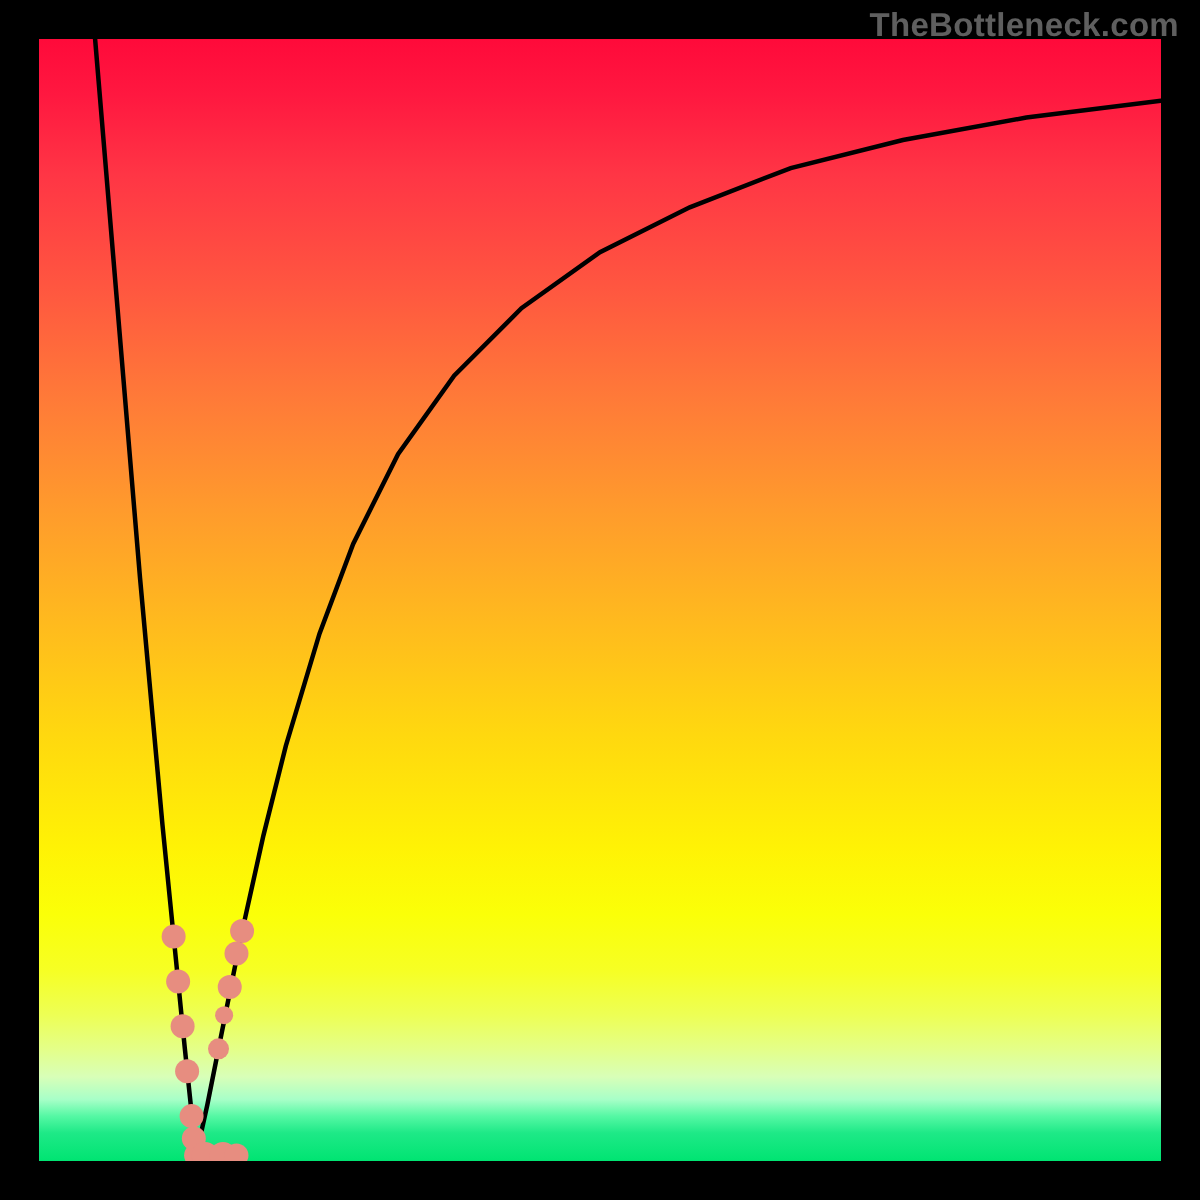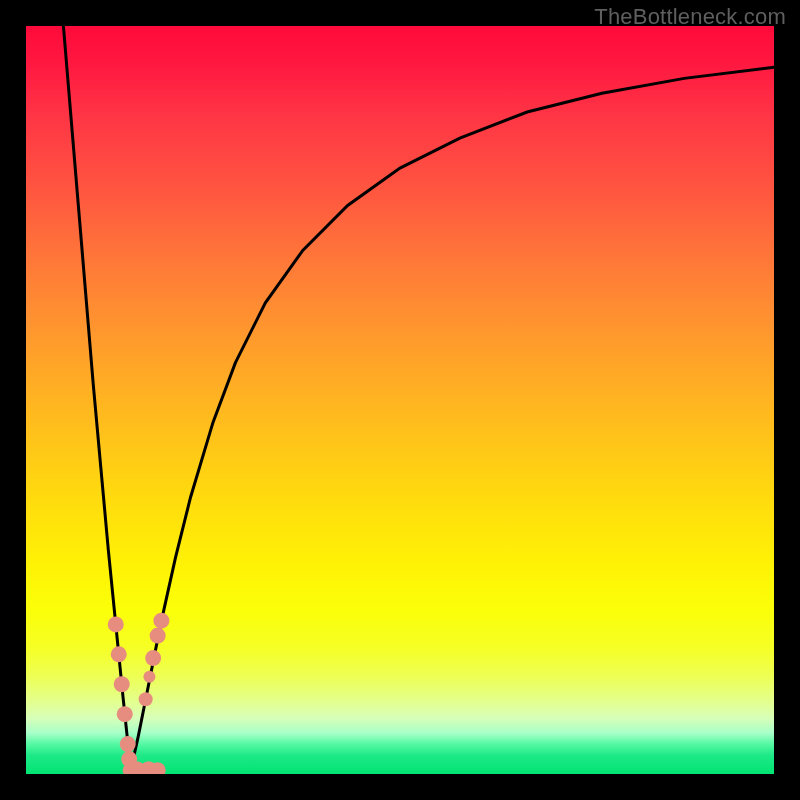--- a/index.html
+++ b/index.html
@@ -55,21 +55,21 @@
     inset: 0;
     width: 100%;
     height: 100%;
   }
   .watermark {
     position: absolute;
     top: 4px;
     right: 14px;
     color: #5f5f5f;
     font-size: 22px;
-    font-weight: 400;
+    font-weight: 700;
     letter-spacing: 0.2px;
     user-select: none;
   }
 </style>
 </head>
 <body>
 <div class="outer">
   <div class="watermark">TheBottleneck.com</div>
   <div class="plot">
     <div class="gradient"></div>

